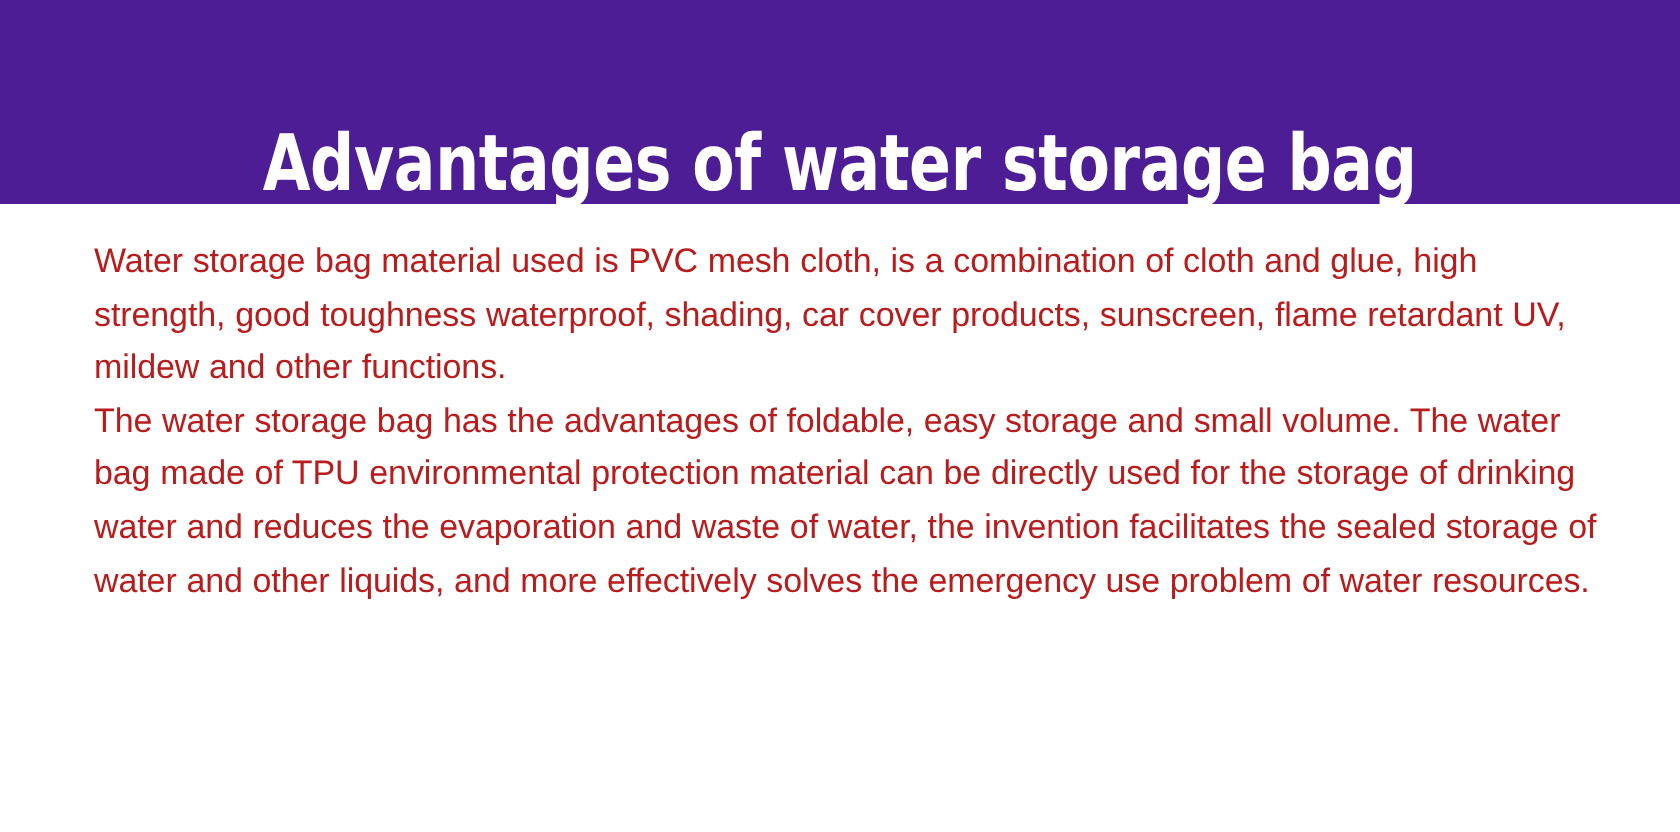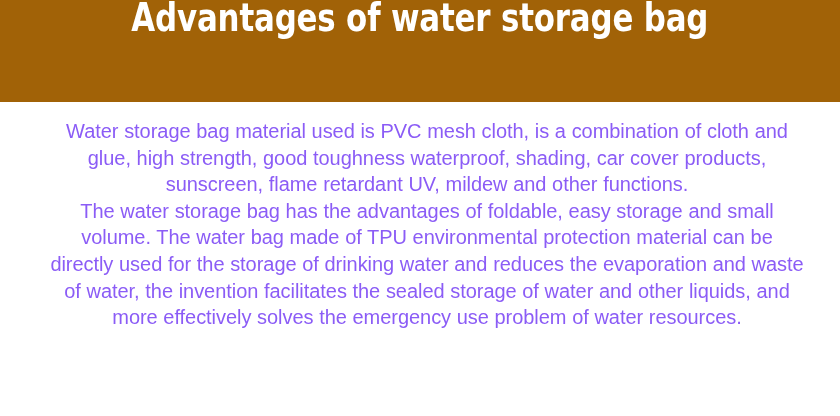--- a/index.html
+++ b/index.html
@@ -18,23 +18,23 @@
     width: 840px;
     height: 416px;
     background: #ffffff;
   }
   .header-band {
     position: absolute;
     left: 0;
     top: 0;
     width: 840px;
     height: 102px;
-    background: #a16207;
+    background: #4c1d95;
     display: flex;
-    align-items: flex-start;
+    align-items: flex-end;
     justify-content: center;
   }
   .header-title {
     color: #ffffff;
     font-family: "Liberation Sans Narrow", "DejaVu Sans Condensed", "Liberation Sans", sans-serif;
     font-weight: bold;
     font-size: 39px;
     line-height: 1;
     letter-spacing: -0.2px;
     transform: scaleX(0.88);
@@ -43,26 +43,26 @@
     margin-top: -2px;
   }
   .body-block {
     position: absolute;
     left: 47px;
     top: 118px;
     width: 760px;
   }
   .body-paragraph {
     margin: 0;
-    color: #8b5cf6;
+    color: #b91c1c;
     font-family: "Liberation Sans", sans-serif;
-    font-size: 20px;
+    font-size: 17px;
     line-height: 26.6px;
     letter-spacing: -0.05px;
-    text-align: center;
+    text-align: left;
     word-spacing: 0.2px;
   }
 </style>
 </head>
 <body>
 
 <div class="page">
 
   <div class="header-band">
     <div class="header-title">Advantages of water storage bag</div>

